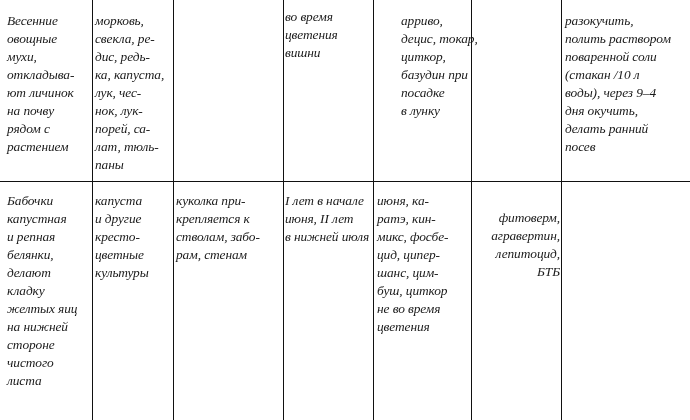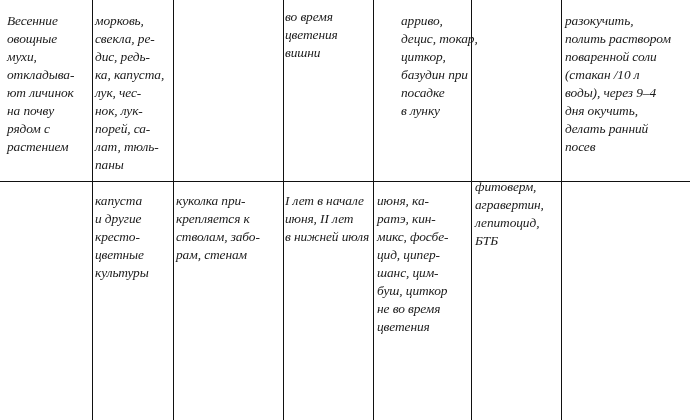--- a/index.html
+++ b/index.html
@@ -52,37 +52,48 @@
   <div class="cell" style="left:475px; top:12px; width:85px;"></div>
   <div class="cell" style="left:565px; top:12px; width:124px;">разокучить,
 полить раствором
 поваренной соли
 (стакан /10 л
 воды), через 9–4
 дня окучить,
 делать ранний
 посев</div>
 
+  <div class="cell" style="left:7px; top:192px; width:84px;">Бабочки
+капустная
+и репная
+белянки,
+делают
+кладку
+желтых яиц
+на нижней
+стороне
+чистого
+листа</div>
   <div class="cell" style="left:176px; top:192px; width:106px;">куколка при-
 крепляется к
 стволам, забо-
 рам, стенам</div>
   <div class="cell" style="left:95px; top:192px; width:78px;">капуста
 и другие
 кресто-
 цветные
 культуры</div>
   <div class="cell" style="left:285px; top:192px; width:88px;">I лет в начале
 июня, II лет
 в нижней июля</div>
   <div class="cell" style="left:377px; top:192px; width:94px;">июня, ка-
 ратэ, кин-
 микс, фосбе-
 цид, ципер-
 шанс, цим-
 буш, циткор
 не во время
 цветения</div>
-  <div class="cell" style="left:475px; top:178px; width:85px;">фитоверм,
+  <div class="cell" style="left:475px; top:209px; width:85px;text-align:right;">фитоверм,
 агравертин,
 лепитоцид,
 БТБ</div>
 </div>
 
 </body></html>

